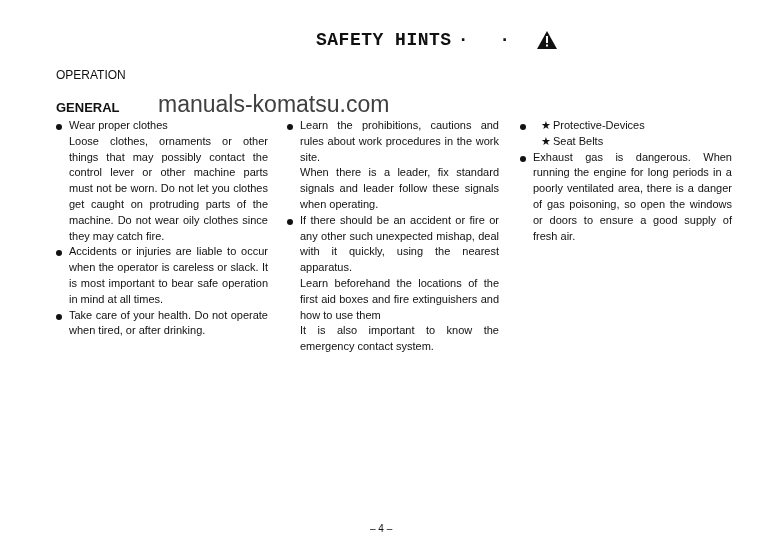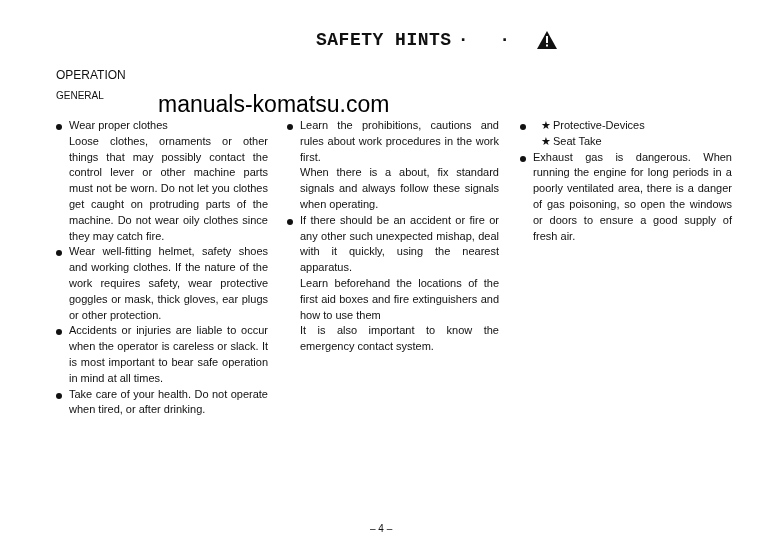--- a/index.html
+++ b/index.html
@@ -3,22 +3,22 @@
 <meta charset="utf-8">
 <style>
   html, body { margin: 0; padding: 0; background: #ffffff; }
   body { width: 779px; height: 559px; position: relative; overflow: hidden;
          font-family: "Liberation Sans", sans-serif; color: #111; }
   .title { position: absolute; left: 316px; top: 30px; font-size: 18px; font-weight: bold;
            letter-spacing: 0.5px; white-space: nowrap; font-family: Liberation Mono, monospace; }
   .title .dots { letter-spacing: 10px; margin-left: 6px; }
   .warn-icon { position: absolute; left: 537px; top: 31px; width: 20px; height: 18px; }
   .section { position: absolute; left: 56px; top: 68px; font-size: 12px; font-weight: normal; }
-  .sub { position: absolute; left: 56px; top: 90px; font-size: 10px; font-weight: normal; }
-  .watermark { position: absolute; left: 158px; top: 91px; font-size: 23px; color: #000000; }
+  .sub { position: absolute; left: 56px; top: 100px; font-size: 13px; font-weight: bold; }
+  .watermark { position: absolute; left: 158px; top: 91px; font-size: 23px; color: #404040; }
   .col { position: absolute; top: 118px; width: 212px; font-size: 11px; line-height: 15.8px; }
   .col1 { left: 56px; }
   .col2 { left: 287px; }
   .col3 { left: 520px; }
   .item { position: relative; padding-left: 13px; text-align: justify; }
   .item .bullet { position: absolute; left: 0; top: 6px; width: 6px; height: 6px; border-radius: 50%; background: #111; }
   .item p { margin: 0; }
   .star { padding-left: 8px; }
   .star span.s { display: inline-block; width: 12px; }
   .page { position: absolute; left: 370px; top: 523px; font-size: 10px; }
@@ -40,51 +40,47 @@
 <div class="watermark">manuals-komatsu.com</div>
 
 <div class="col col1">
   <div class="item">
     <span class="bullet"></span>
     <p>Wear proper clothes</p>
     <p>Loose clothes, ornaments or other things that may possibly contact the control lever or other machine parts must not be worn. Do not let you clothes get caught on protruding parts of the machine. Do not wear oily clothes since they may catch fire.</p>
   </div>
   <div class="item">
     <span class="bullet"></span>
-    <p>Wear well-fitting helmet, safety shoes and working clothes. If the nature of the work requires safety, wear protective goggles or mask, thick gloves, ear plugs or other protection.</p>
-  </div>
-  <div class="item">
-    <span class="bullet"></span>
     <p>Accidents or injuries are liable to occur when the operator is careless or slack. It is most important to bear safe operation in mind at all times.</p>
   </div>
   <div class="item">
     <span class="bullet"></span>
     <p>Take care of your health. Do not operate when tired, or after drinking.</p>
   </div>
 </div>
 
 <div class="col col2">
   <div class="item">
     <span class="bullet"></span>
-    <p>Learn the prohibitions, cautions and rules about work procedures in the work first.</p>
-    <p>When there is a about, fix standard signals and always follow these signals when operating.</p>
+    <p>Learn the prohibitions, cautions and rules about work procedures in the work site.</p>
+    <p>When there is a leader, fix standard signals and leader follow these signals when operating.</p>
   </div>
   <div class="item">
     <span class="bullet"></span>
     <p>If there should be an accident or fire or any other such unexpected mishap, deal with it quickly, using the nearest apparatus.</p>
     <p>Learn beforehand the locations of the first aid boxes and fire extinguishers and how to use them</p>
     <p>It is also important to know the emergency contact system.</p>
   </div>
 </div>
 
 <div class="col col3">
   <div class="item">
     <span class="bullet"></span>
     <p class="star"><span class="s">★</span><span>Protective-Devices</span></p>
-    <p class="star"><span class="s">★</span><span>Seat Take</span></p>
+    <p class="star"><span class="s">★</span><span>Seat Belts</span></p>
   </div>
   <div class="item">
     <span class="bullet"></span>
     <p>Exhaust gas is dangerous. When running the engine for long periods in a poorly ventilated area, there is a danger of gas poisoning, so open the windows or doors to ensure a good supply of fresh air.</p>
   </div>
 </div>
 
 <div class="page">– 4 –</div>
 
 </body></html>

